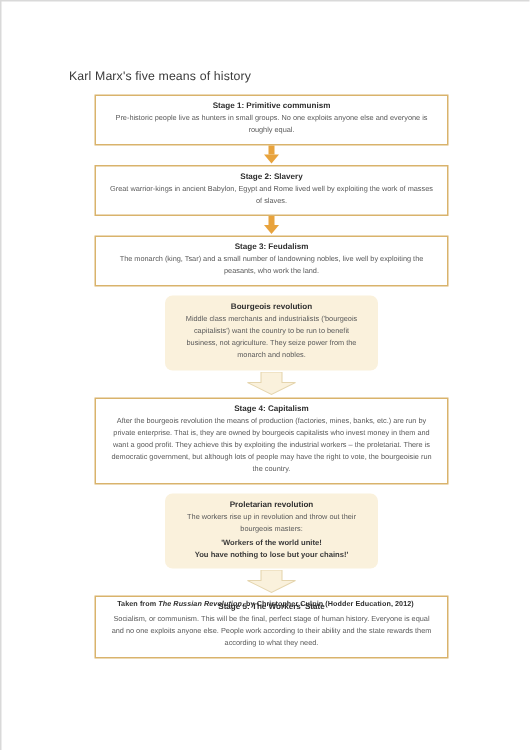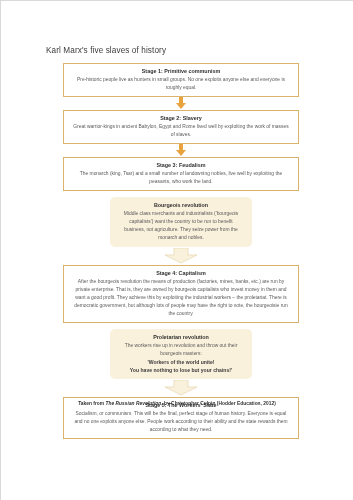--- a/index.html
+++ b/index.html
@@ -138,21 +138,21 @@
     color: #2f2f2f;
     letter-spacing: 0.05px;
   }
   .credit .ital { font-style: italic; }
 </style>
 </head>
 <body>
 
 <div class="page">
 
-  <div class="title">Karl Marx's five slaves of history</div>
+  <div class="title">Karl Marx's five means of history</div>
 
   <div class="flow">
 
     <div class="stage-box">
       <div class="stage-title">Stage 1: Primitive communism</div>
       <div class="stage-body">Pre-historic people live as hunters in small groups. No one exploits anyone else and everyone is roughly equal.</div>
     </div>
 
     <div class="arrow-thin">
       <div class="inner">

